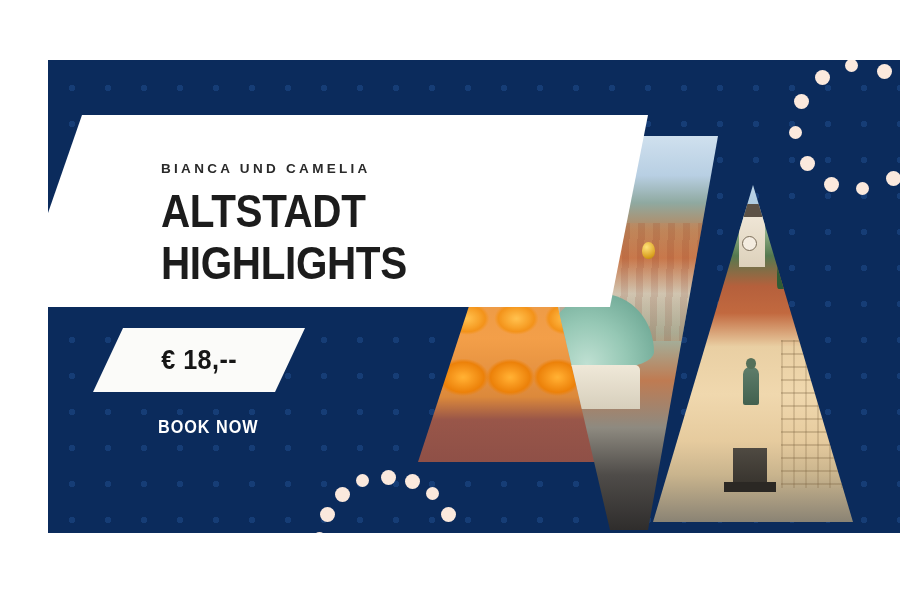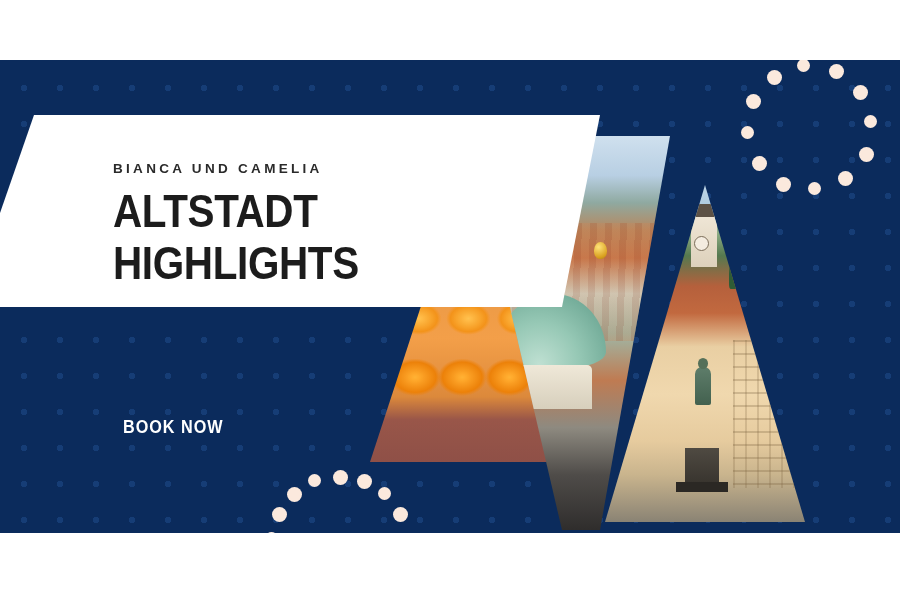--- a/index.html
+++ b/index.html
@@ -9,20 +9,21 @@
     width:900px; height:600px;
     background:#ffffff;
     font-family:"Liberation Sans", sans-serif;
     overflow:hidden;
   }
 
   .poster {
     position:relative;
     width:712px; height:600px;
     background:#ffffff;
+    margin-left:48px;
   }
 
   
   .canvas {
     position:absolute;
     left:0; top:60px;
     width:900px; height:473px;
     background:#0b2b5c;
     overflow:hidden;
   }
@@ -85,21 +86,21 @@
     font-size:28px;
     font-weight:700;
     color:#161616;
     letter-spacing:.5px;
     transform:scaleX(.9);
   }
 
   
   .book-now {
     position:absolute;
-    left:123px; top:357px;
+    left:110px; top:357px;
   }
   .book-now .cta {
     font-size:18px;
     font-weight:700;
     letter-spacing:1.1px;
     color:#ffffff;
     transform:scaleX(.9);
     transform-origin:left center;
     display:block;
   }
@@ -380,20 +381,23 @@
       <div class="pedestal"></div>
     </div>
 
     <div class="white-panel"></div>
 
     <div class="eyebrow">BIANCA UND CAMELIA</div>
 
     <div class="headline">ALTSTADT
 HIGHLIGHTS</div>
 
+    <div class="price-badge">
+      <span>€ 18,--</span>
+    </div>
 
     <div class="book-now">
       <span class="cta">BOOK NOW</span>
     </div>
 
     <div id="decor-layer">
         <div class="dot sm" style="left: 797.096px; top: -1.26407px;"></div>
         <div class="dot" style="left: 828.702px; top: 4.30892px;"></div>
         <div class="dot" style="left: 853.287px; top: 24.9383px;"></div>
         <div class="dot sm" style="left: 864.264px; top: 55.0963px;"></div>

